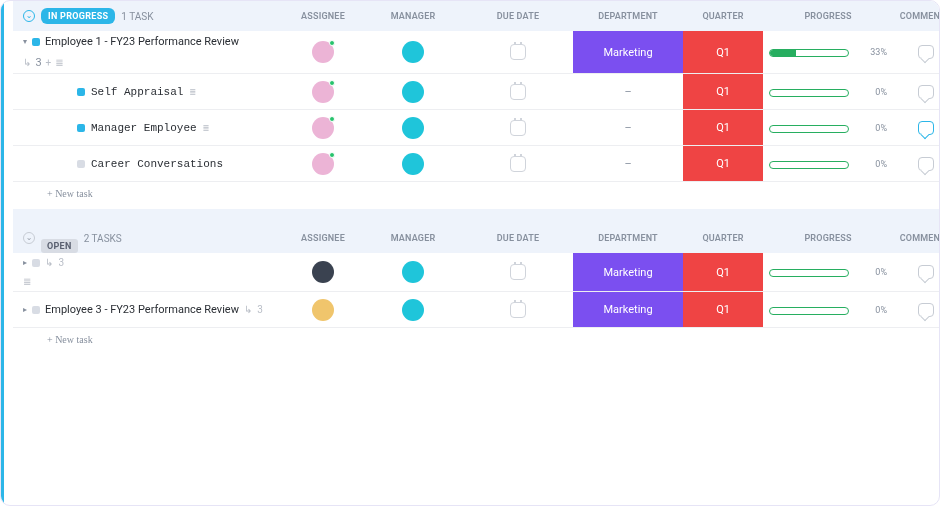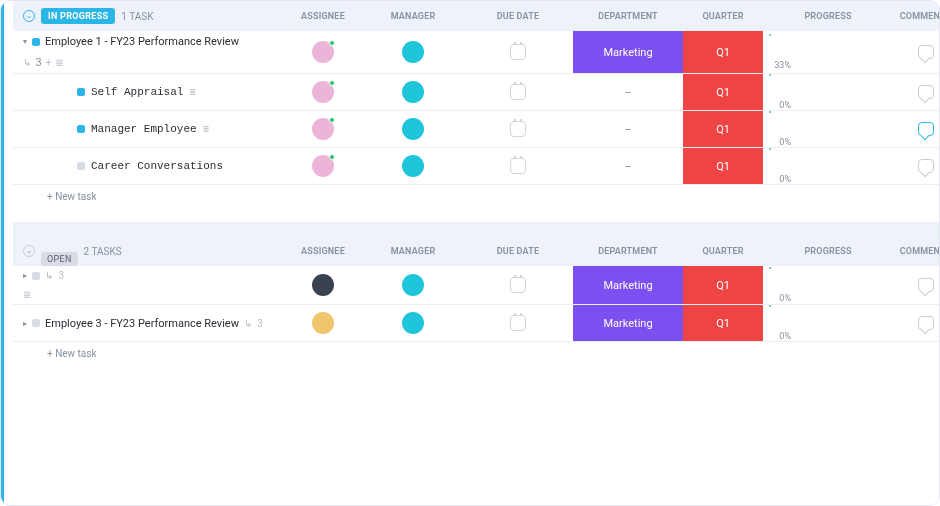--- a/index.html
+++ b/index.html
@@ -38,22 +38,22 @@
   .collapse-circle {
     width: 12px; height: 12px; border: 1px solid #2cb6e8; border-radius: 50%;
     display:flex; align-items:center; justify-content:center;
   }
   .chev { font-size: 8px; color:#2cb6e8; line-height:1; }
   .status-pill {
     font-size: 9px; font-weight: 700; letter-spacing: .3px;
     padding: 3px 7px; border-radius: 3px; color: #fff;
     display:inline-block;
   }
-  .pill-inprogress { background: #2cb6e8; }
-  .pill-open { background: #d8dce4; color:#5a6070; font-weight:400; padding:2px 6px;margin-top:16px; }
+  .pill-inprogress { background: #2cb6e8; border-radius: 6px; }
+  .pill-open { background: #d8dce4; color:#5a6070; font-weight:700; padding:2px 6px;margin-top:16px; }
   .tasks-count { color:#87909e; font-size:10px; }
   .col-head { color:#87909e; font-size:9px; font-weight:600; text-align:center; letter-spacing:.2px; }
   .row, .subrow {
     display: grid;
     grid-template-columns: 260px 80px 100px 110px 110px 80px 130px 65px;
     align-items: center;
     min-height: 36px;
     border-bottom: 1px solid #edeef1;
     background: #fff;
     padding-left: 10px;
@@ -77,31 +77,31 @@
   .av1 { background:#ecb4d6; } 
   .av2 { background:#1fc5da; }
   .av3 { background:#f0c56c; }
   .av4 { background:#3a4250; }
   .presence { position:absolute; right:-1px; top:-1px; width:6px; height:6px; border-radius:50%; background:#27c26c; border:1px solid #fff; }
   .date-icon { width:16px;height:16px;border:1px solid #d0d4db;border-radius:4px; margin:0 auto; position:relative; }
   .date-icon::before { content:""; position:absolute; top:-3px; left:3px; width:2px;height:3px;background:#d0d4db; }
   .date-icon::after  { content:""; position:absolute; top:-3px; right:3px; width:2px;height:3px;background:#d0d4db; }
   .dept { background:#7b4ff0; color:#fff; height:100%; display:flex; align-items:center; justify-content:center; font-size:11px; }
   .quarter { background:#ef4444; color:#fff; height:100%; display:flex; align-items:center; justify-content:center; font-size:11px; }
-  .progress-wrap { display:flex; align-items:flex-start; gap:24px; justify-content:center; padding:0 6px;flex-direction:column;}
+  .progress-wrap { display:flex; align-items:flex-end; gap:16px; justify-content:center; padding:0 6px;}
   .pbar { flex:1; height:8px; border:1px solid #27ae60; border-radius:5px; background:#fff; overflow:hidden; }
   .pfill { height:100%; background:#27ae60; }
   .ppct { font-size:9px; color:#87909e; min-width:22px; text-align:right; }
   .chat-icon {
     width:16px;height:14px;border:1px solid #c7ccd4;border-radius:4px;margin:0 auto;position:relative;
   }
   .chat-icon::after{content:"";position:absolute;bottom:-4px;left:3px;width:5px;height:5px;border-left:1px solid #c7ccd4;border-bottom:1px solid #c7ccd4;background:#fff;transform:rotate(-45deg);}
   .highlight-bubble { border-color:#2cb6e8; }
   .highlight-bubble::after{ border-color:#2cb6e8; }
-  .newtask { color:#87909e; font-size:10px; padding:6px 0 20px 34px; }
+  .newtask { color:#87909e; font-size:10px; padding:6px 0 10px 34px;font-family:Liberation Serif, serif; }
   .spacer { height:14px; background:#eef3fb; }
   .dash { text-align:center; color:#87909e; }
   .subrow .title-cell { padding-left: 34px; font-family: Liberation Mono, monospace; }
   .indent2 { padding-left: 54px !important; }
   .row .dept, .row .quarter, .subrow .dept, .subrow .quarter { align-self:stretch; }
 </style>
 </head>
 <body>
 
 <div class="outer">

